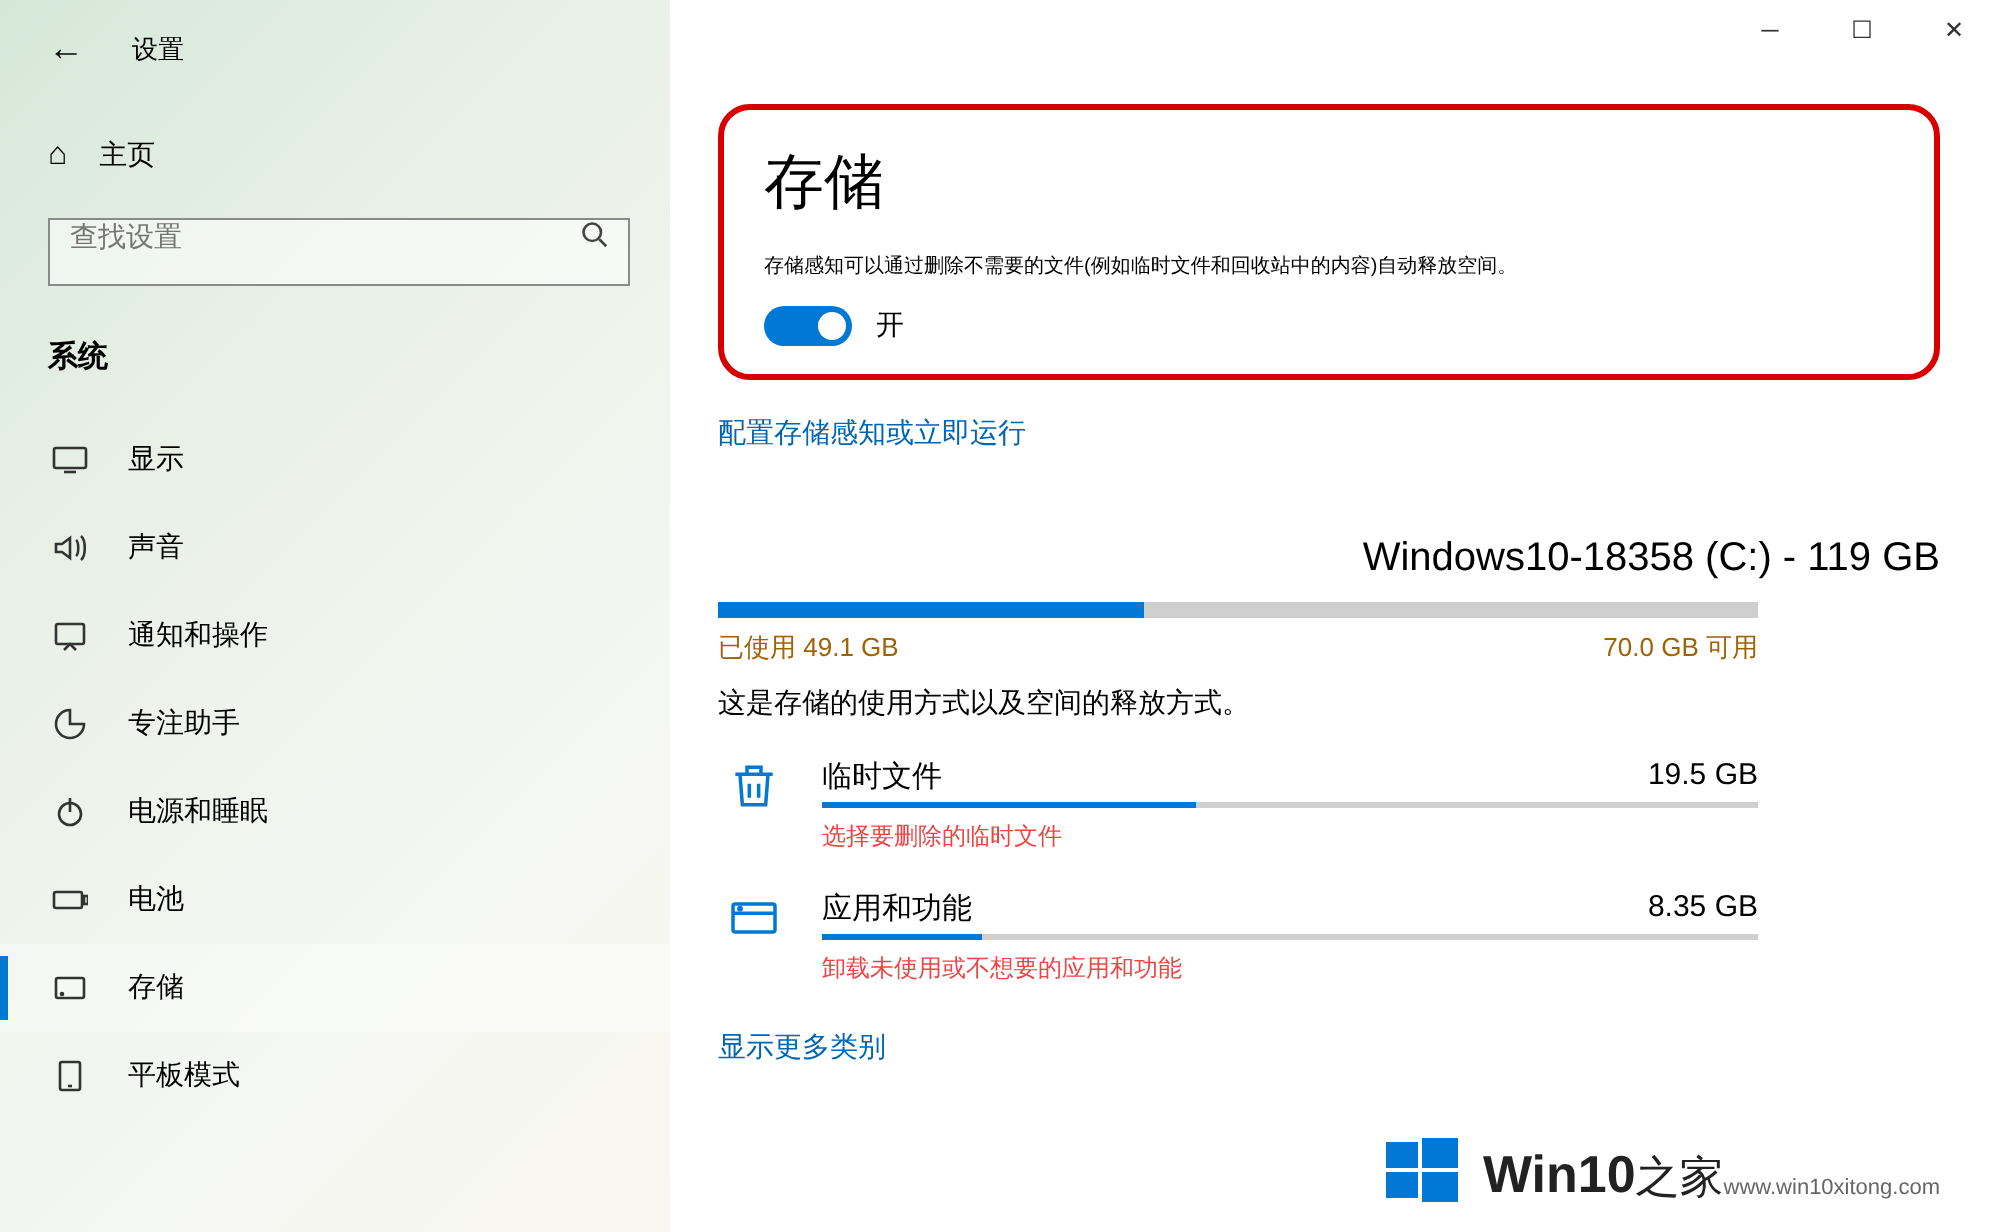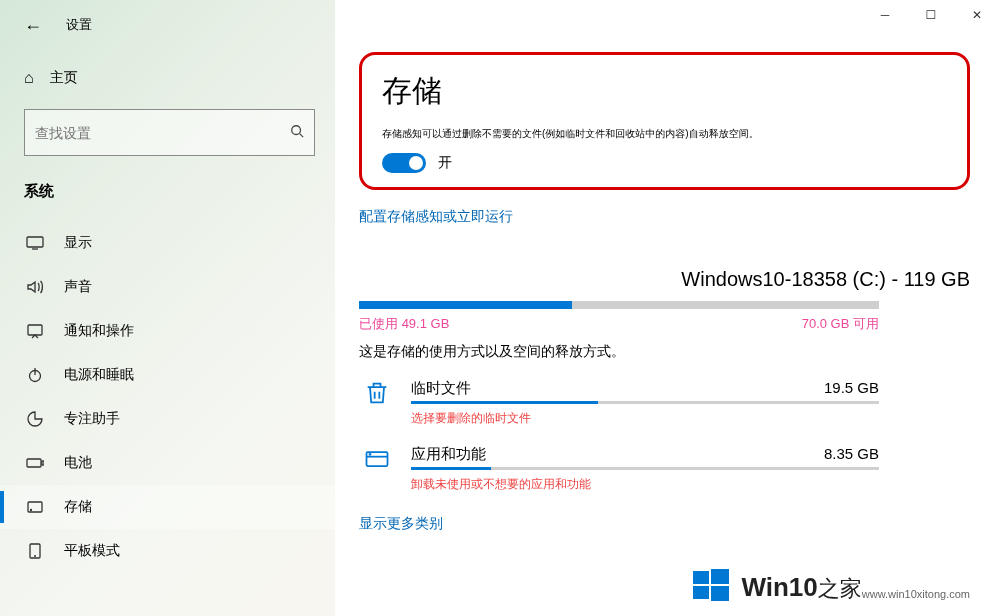--- a/index.html
+++ b/index.html
@@ -44,22 +44,22 @@
   font-size: 14px;
   cursor: pointer;
   margin-top: 14px;
 }
 .home-row .icon { margin-right: 16px; font-size: 16px; }
 .search-box {
   margin: 12px 20px 8px 24px;
   border: 1px solid #8a8a8a;
   background: rgba(255,255,255,0.5);
   display: flex;
-  align-items: center;
-  height: 47px;
+  align-items: flex-start;
+  height: 34px;
   padding: 0 10px;
 }
 .search-box input {
   border: none;
   background: transparent;
   flex: 1;
   outline: none;
   font-size: 14px;
   font-family: inherit;
 }
@@ -172,21 +172,21 @@
   height: 8px;
   background: #cfcfcf;
   margin-bottom: 6px;
 }
 .progress-fill { height: 100%; background: #0078d4; width: 41%; }
 .usage-row {
   display: flex;
   justify-content: space-between;
   width: 520px;
   font-size: 13px;
-  color: #ec4899;
+  color: #a16207;
   margin-bottom: 10px;
 }
 .drive-desc { font-size: 14px; margin-bottom: 18px; }
 .cat-item {
   display: flex;
   width: 520px;
   gap: 16px;
   margin-bottom: 18px;
   cursor: pointer;
 }
@@ -271,33 +271,33 @@
             <svg width="16" height="16" viewBox="0 0 16 16" fill="none" stroke="#333" stroke-width="1.3">
               <rect x="1" y="2" width="14" height="10" rx="1"></rect>
               <path d="M5 15l3-3 3 3"></path>
             </svg>
           </span>
         <span>通知和操作</span>
       </div>
       <div class="nav-item">
         <span class="icon">
             <svg width="16" height="16" viewBox="0 0 16 16" fill="none" stroke="#333" stroke-width="1.3">
+              <path d="M8 1a7 7 0 1 0 7 7h-7V1z"></path>
+            </svg>
+          </span>
+        <span>专注助手</span>
+      </div>
+      <div class="nav-item">
+        <span class="icon">
+            <svg width="16" height="16" viewBox="0 0 16 16" fill="none" stroke="#333" stroke-width="1.3">
               <circle cx="8" cy="9" r="5.5"></circle>
               <line x1="8" y1="1" x2="8" y2="8"></line>
             </svg>
           </span>
         <span>电源和睡眠</span>
-      </div>
-      <div class="nav-item">
-        <span class="icon">
-            <svg width="16" height="16" viewBox="0 0 16 16" fill="none" stroke="#333" stroke-width="1.3">
-              <path d="M8 1a7 7 0 1 0 7 7h-7V1z"></path>
-            </svg>
-          </span>
-        <span>专注助手</span>
       </div>
       <div class="nav-item">
         <span class="icon">
             <svg width="18" height="12" viewBox="0 0 18 12" fill="none" stroke="#333" stroke-width="1.3">
               <rect x="1" y="2" width="14" height="8" rx="1"></rect>
               <rect x="16" y="4" width="2" height="4"></rect>
             </svg>
           </span>
         <span>电池</span>
       </div>

